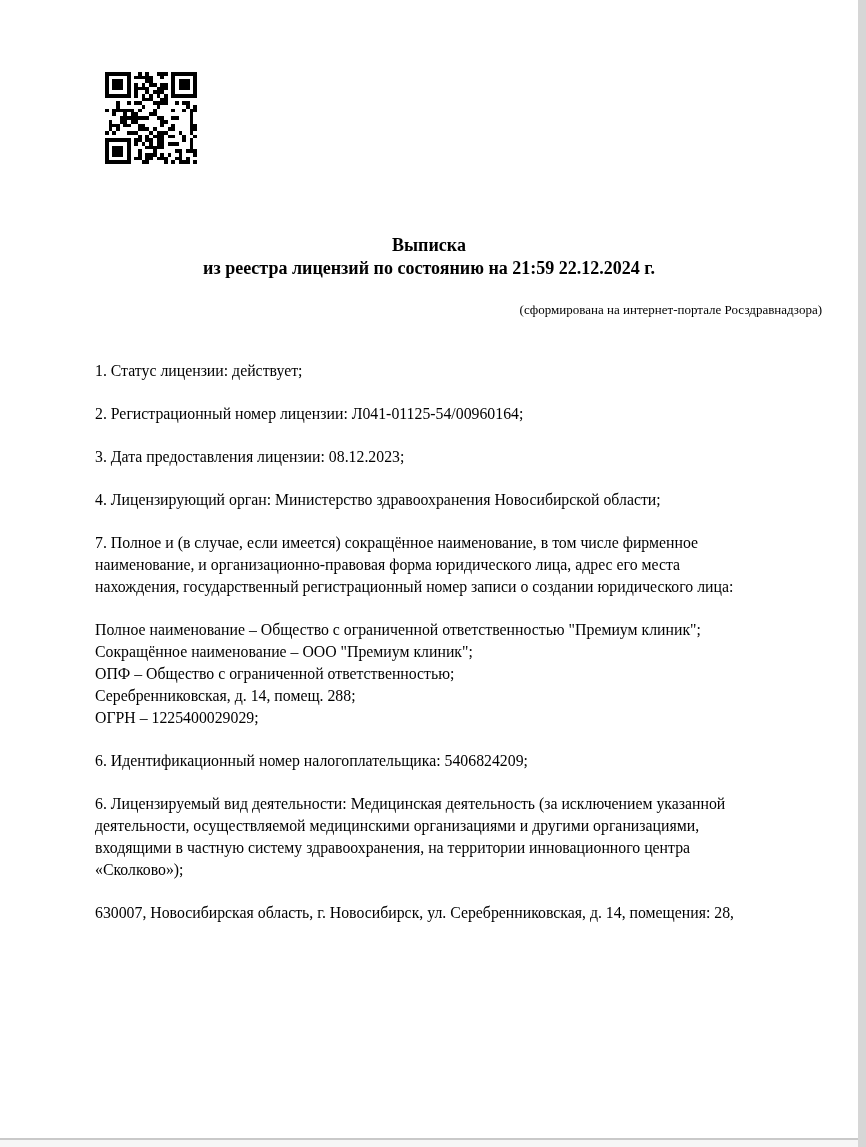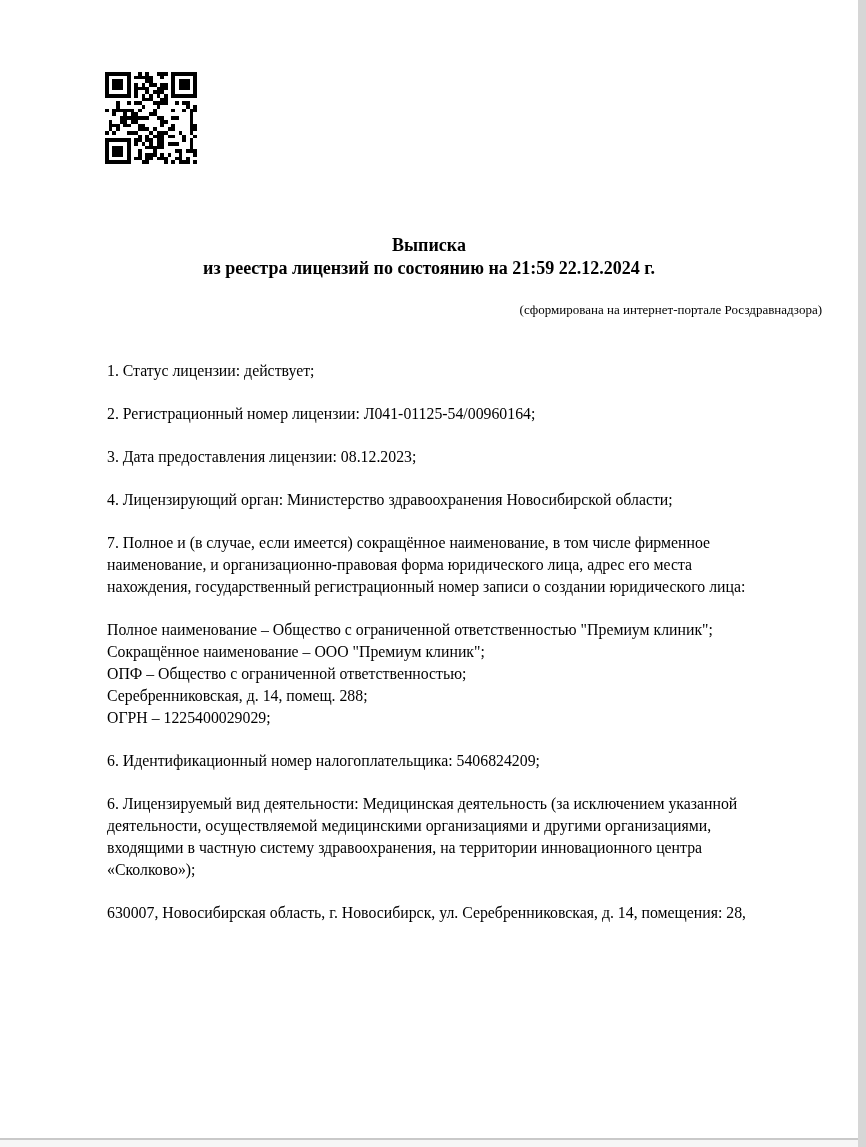--- a/index.html
+++ b/index.html
@@ -50,21 +50,21 @@
     line-height: 16px;
   }
   .body {
     position: absolute;
     top: 360px;
     left: 95px;
     right: 40px;
     font-size: 15.8px;
     line-height: 22px;
   }
-  .paragraph { margin: 0 0 21px 12px; font-family: Liberation Serif, serif; }
+  .paragraph { margin: 0 0 21px 0; font-family: Liberation Serif, serif; }
   .line { white-space: nowrap; }
   .right-band {
     position: absolute;
     top: 0;
     bottom: 0;
     right: 0;
     width: 8px;
     background: var(--page-edge-band, #d6d6d6);
   }
   .bottom-line {

